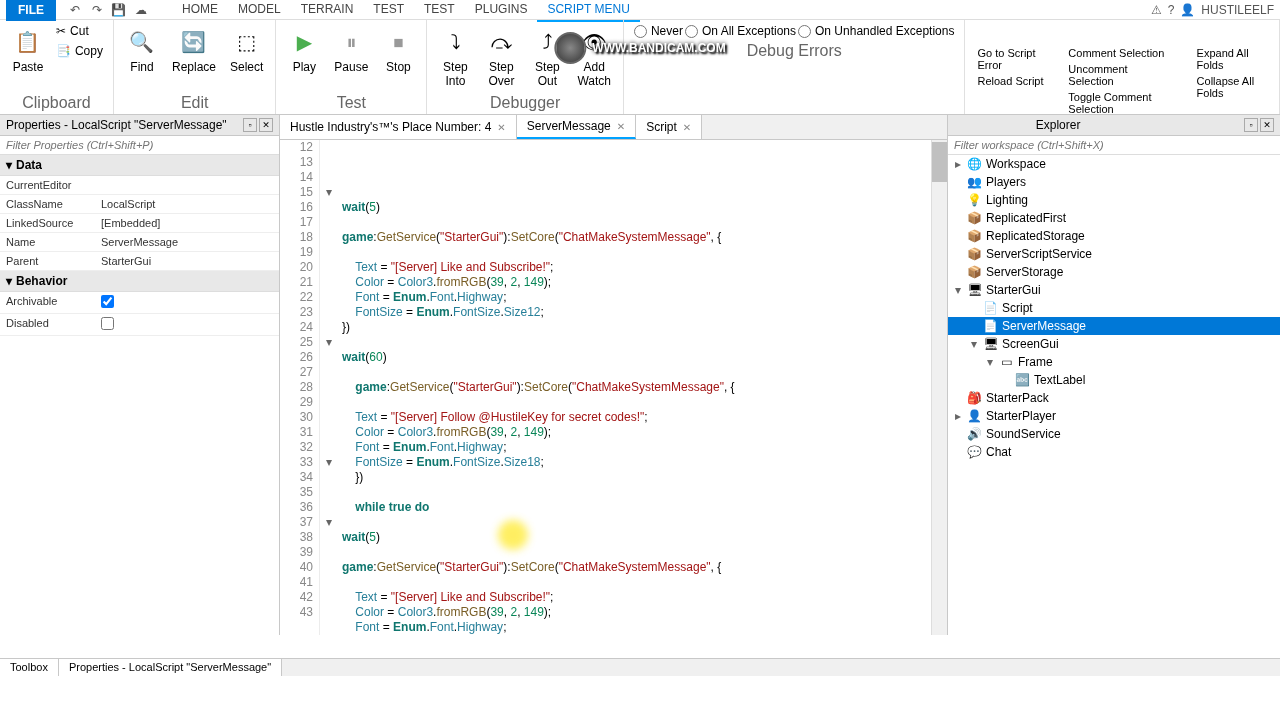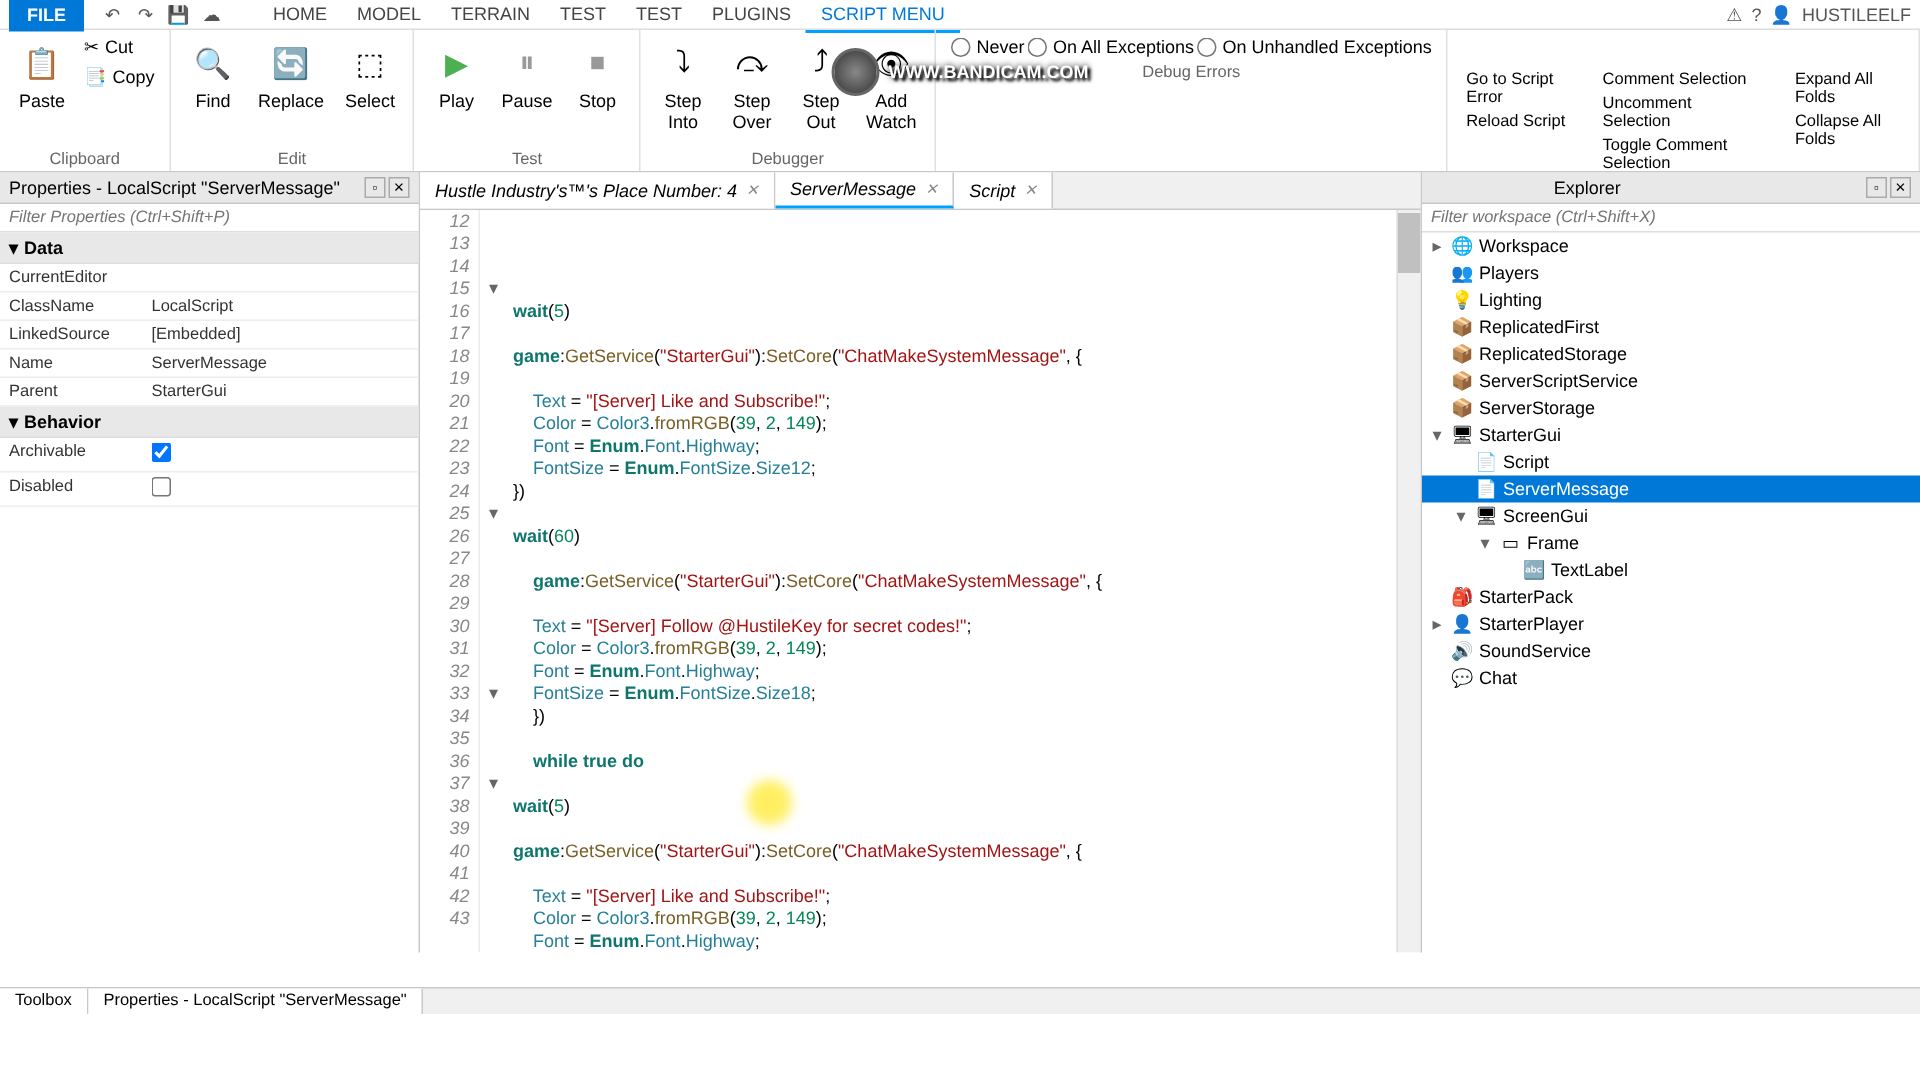--- a/index.html
+++ b/index.html
@@ -9,21 +9,21 @@
 .top-menu .file-btn { background: #0078d7; color: #fff; padding: 4px 12px; font-weight: bold; margin-right: 8px; }
 .top-menu .qat-btn { width: 18px; height: 18px; margin: 0 2px; display: inline-flex; align-items: center; justify-content: center; color: #555; }
 .top-menu .tabs { display: flex; margin-left: 20px; }
 .top-menu .tab { padding: 4px 10px; color: #444; }
 .top-menu .tab.active { border-bottom: 2px solid #00a2ff; color: #0078d7; }
 .top-menu .user { margin-left: auto; display: flex; align-items: center; gap: 6px; color: #555; }
 
 .ribbon { height: 95px; background: #fff; border-bottom: 1px solid #c8c8c8; display: flex; }
 .ribbon-group { border-right: 1px solid #e0e0e0; padding: 2px 6px; display: flex; flex-direction: column; }
 .ribbon-group-buttons { display: flex; gap: 2px; flex: 1; align-items: flex-start; }
-.ribbon-group-label { text-align: center; color: #666; font-size: 11px; padding-top: 2px; }
+.ribbon-group-label { text-align: center; color: #666; font-size: 16px; padding-top: 2px; }
 .ribbon-btn-large { display: flex; flex-direction: column; align-items: center; padding: 4px 6px; min-width: 40px; gap: 2px; }
 .ribbon-btn-large .icon-box { width: 32px; height: 32px; display: flex; align-items: center; justify-content: center; font-size: 20px; }
 .ribbon-btn-small { display: flex; align-items: center; gap: 4px; padding: 2px 4px; }
 .ribbon-radio-col { display: flex; gap: 2px; padding: 2px 4px; }
 .ribbon-radio { display: flex; align-items: center; gap: 4px; font-size: 11px; }
 .ribbon-text-col { display: flex; flex-direction: column; gap: 2px; padding: 2px 4px; align-items: flex-start; margin-top: 22px; }
 .ribbon-text-btn { font-size: 11px; padding: 1px 2px; }
 
 .main-area { display: flex; height: 520px; }
 
@@ -33,25 +33,25 @@
 .panel-title .close-btns span { width: 14px; height: 14px; display: flex; align-items: center; justify-content: center; border: 1px solid #aaa; font-size: 9px; }
 .filter-input { width: 100%; padding: 3px 6px; border: none; border-bottom: 1px solid #ddd; font-size: 11px; font-style: italic; color: #999; }
 .section-header { background: #e8e8e8; padding: 3px 6px; font-weight: bold; font-size: 11px; border-bottom: 1px solid #ddd; display: flex; align-items: center; gap: 4px; }
 .prop-row { display: flex; border-bottom: 1px solid #eee; }
 .prop-row .prop-name { width: 95px; padding: 3px 6px; font-size: 11px; color: #333; }
 .prop-row .prop-value { flex: 1; padding: 3px 6px; font-size: 11px; color: #333; }
 .prop-row .prop-value input[type=checkbox] { margin: 0; }
 
 .editor-area { flex: 1; display: flex; flex-direction: column; border-right: 1px solid #c8c8c8; }
 .editor-tabs { display: flex; background: #f0f0f0; border-bottom: 1px solid #c8c8c8; }
-.editor-tab { padding: 4px 10px; display: flex; align-items: center; gap: 6px; border-right: 1px solid #c8c8c8; font-size: 11px; background: #fff; font-style: italic; }
+.editor-tab { padding: 4px 10px; display: flex; align-items: center; gap: 6px; border-right: 1px solid #c8c8c8; font-size: 11px; background: #fff; }
 .editor-tab.active { border-bottom: 2px solid #00a2ff; }
 .editor-tab .close-x { color: #888; font-size: 10px; }
 .code-area { flex: 1; display: flex; overflow: hidden; font-family: Consolas, monospace; font-size: 13px; position: relative; }
-.gutter { width: 40px; background: #fff; border-right: 1px solid #ececec; text-align: right; padding: 0 6px; color: #888; line-height: 15px; font-style: italic; }
+.gutter { width: 40px; background: #fff; border-right: 1px solid #ececec; text-align: right; padding: 0 6px; color: #888; line-height: 15px; }
 .fold-gutter { width: 18px; background: #fff; line-height: 15px; text-align: center; color: #666; }
 .code-text { flex: 1; padding: 0 4px; line-height: 15px; white-space: pre; position: relative; }
 .code-line { height: 15px; }
 .kw { color: #0f766e; font-weight: bold; }
 .str { color: #a31515; }
 .num { color: #098658; }
 .func { color: #795e26; }
 .field { color: #267f99; }
 .highlight-cursor { position: absolute; background: #ffeb3b; border-radius: 50%; width: 30px; height: 30px; filter: blur(4px); opacity: 0.8; pointer-events: none; }
 .scrollbar-v { width: 16px; background: #f0f0f0; border-left: 1px solid #ddd; position: relative; }

